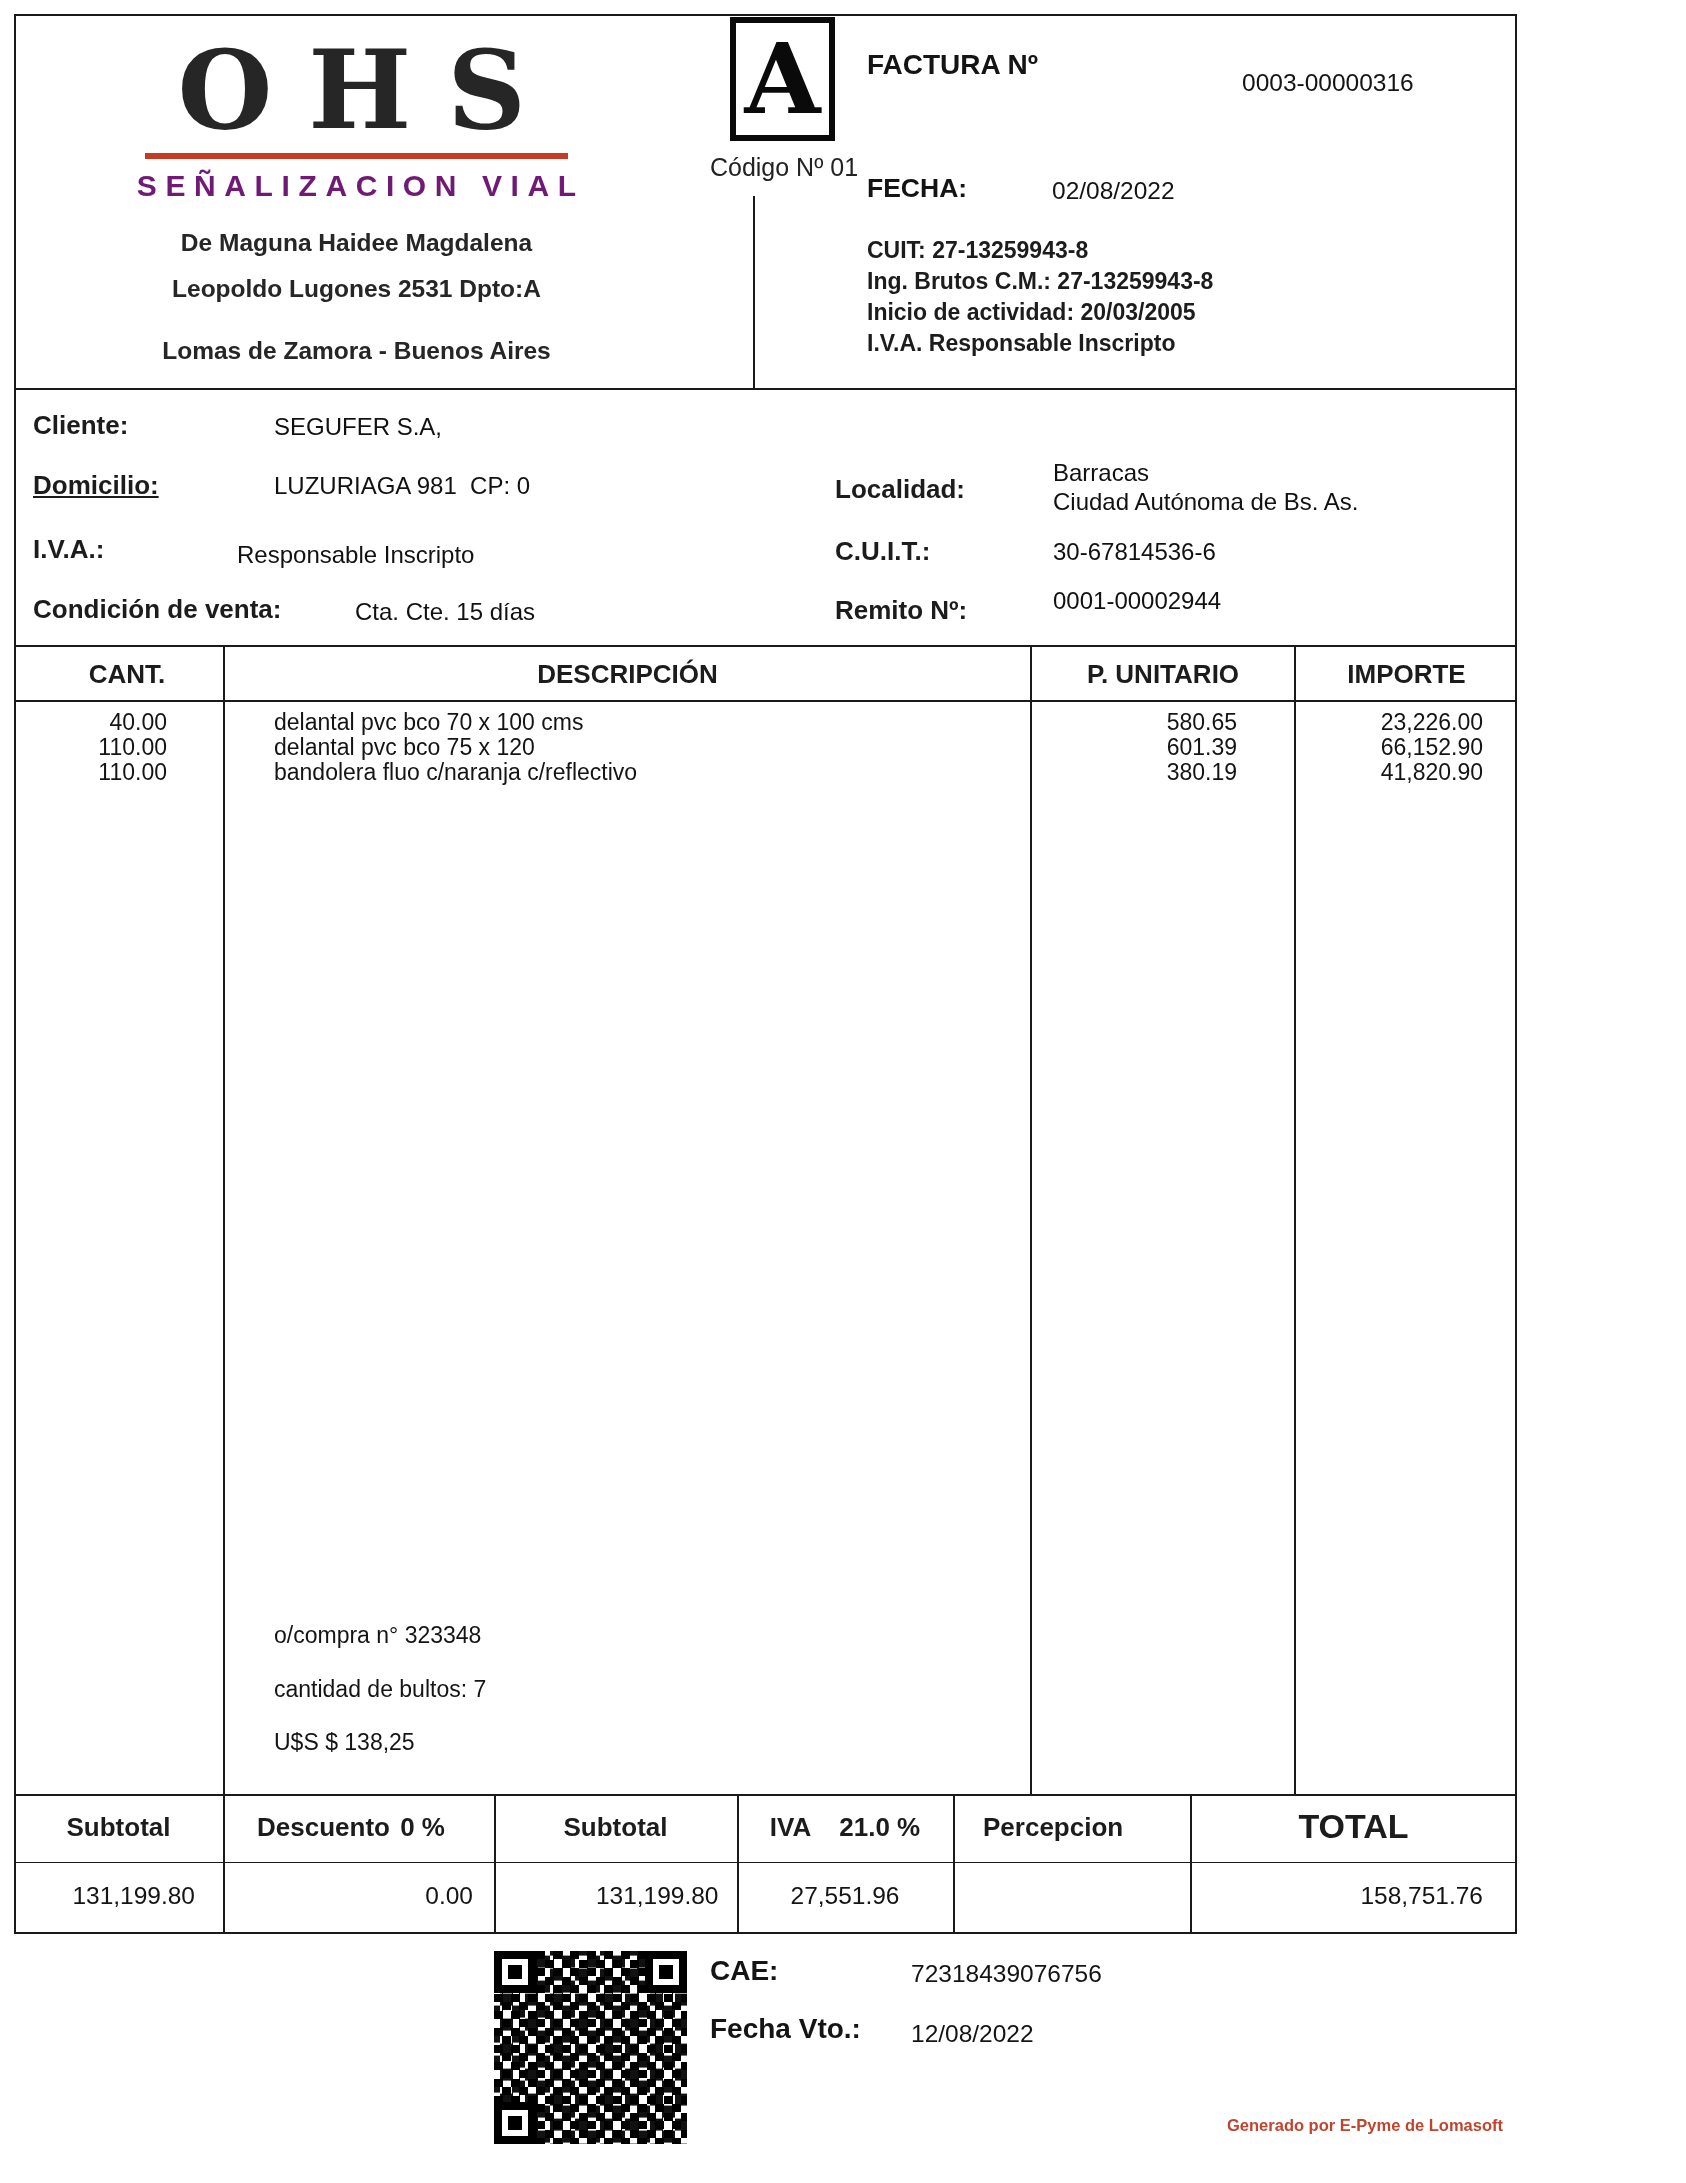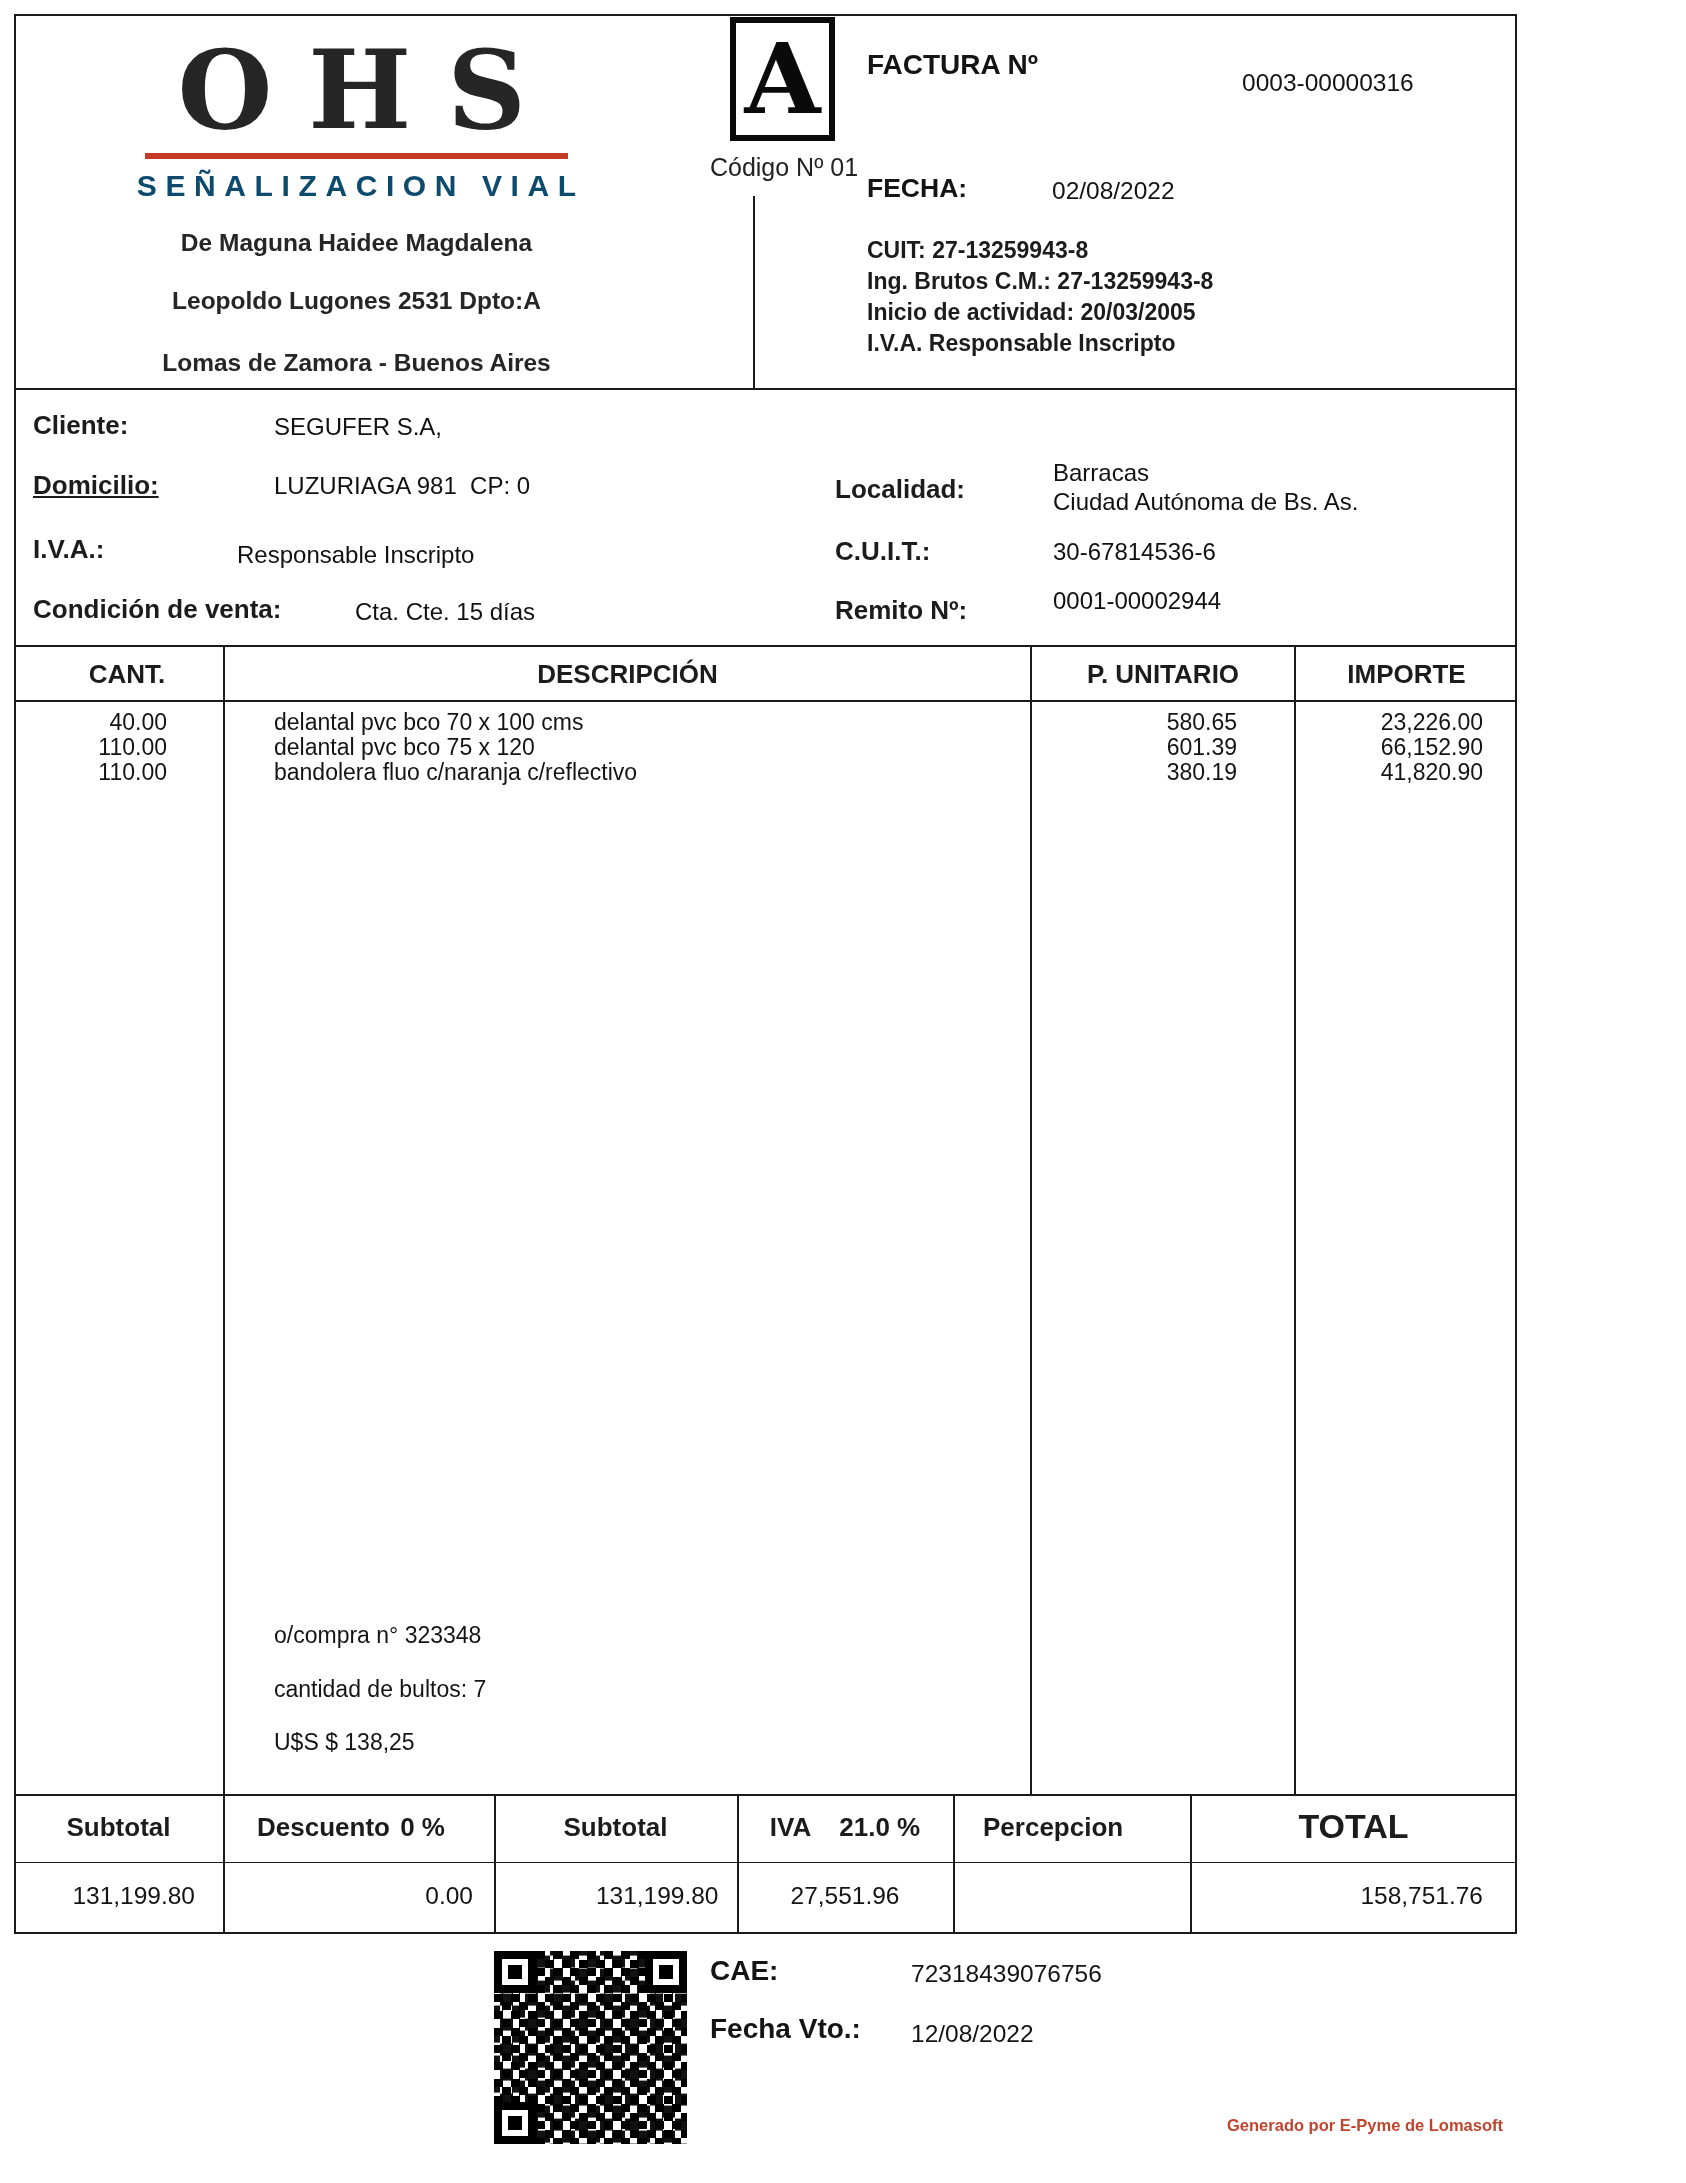--- a/index.html
+++ b/index.html
@@ -26,23 +26,23 @@
   .v-s1 { left:223px;  top:1796px; width:2px; height:138px; }
   .v-s2 { left:494px;  top:1796px; width:2px; height:138px; }
   .v-s3 { left:737px; top:1796px; width:2px; height:138px; }
   .v-s4 { left:953px; top:1796px; width:2px; height:138px; }
   .v-s5 { left:1190px; top:1796px; width:2px; height:138px; }
 
   
   .header-left { position:absolute; left:16px; top:16px; width:681px; display:flex; flex-direction:column; align-items:center; text-align:center; }
   .logo-title { font-family:"DejaVu Serif","Liberation Serif",serif; font-weight:bold; font-size:109px; line-height:1.05; letter-spacing:36px; padding-left:26.5px; margin-top:17px; color:#262626; }
   .logo-rule { width:423px; height:6.6px; background:#c53b26; margin-top:5.3px; }
-  .logo-subtitle { font-size:30px; font-weight:bold; letter-spacing:8.6px; padding-left:8.6px; color:#0c4a6e; margin-top:9.3px; }
+  .logo-subtitle { font-size:30px; font-weight:bold; letter-spacing:8.6px; padding-left:8.6px; color:#701a75; margin-top:9.3px; }
   .logo-owner   { font-size:24.5px; font-weight:bold; margin-top:26.5px; color:#262626; }
-  .logo-address { font-size:24.5px; font-weight:bold; margin-top:30px; color:#262626; }
+  .logo-address { font-size:24.5px; font-weight:bold; margin-top:18px; color:#262626; }
   .logo-city    { font-size:24.5px; font-weight:bold; margin-top:34px; color:#262626; }
 
   
   .a-box { position:absolute; left:730px; top:16.5px; width:105px; height:124px; border:6px solid #0a0a0a; background:#fff; z-index:2;
            display:flex; align-items:center; justify-content:center;
            font-family:"DejaVu Serif","Liberation Serif",serif; font-weight:bold; font-size:98px; color:#0a0a0a; }
   .a-code { position:absolute; left:675px; top:153px; width:218px; text-align:center; font-size:25px; color:#222; z-index:2; }
 
   
   .abs { position:absolute; }

